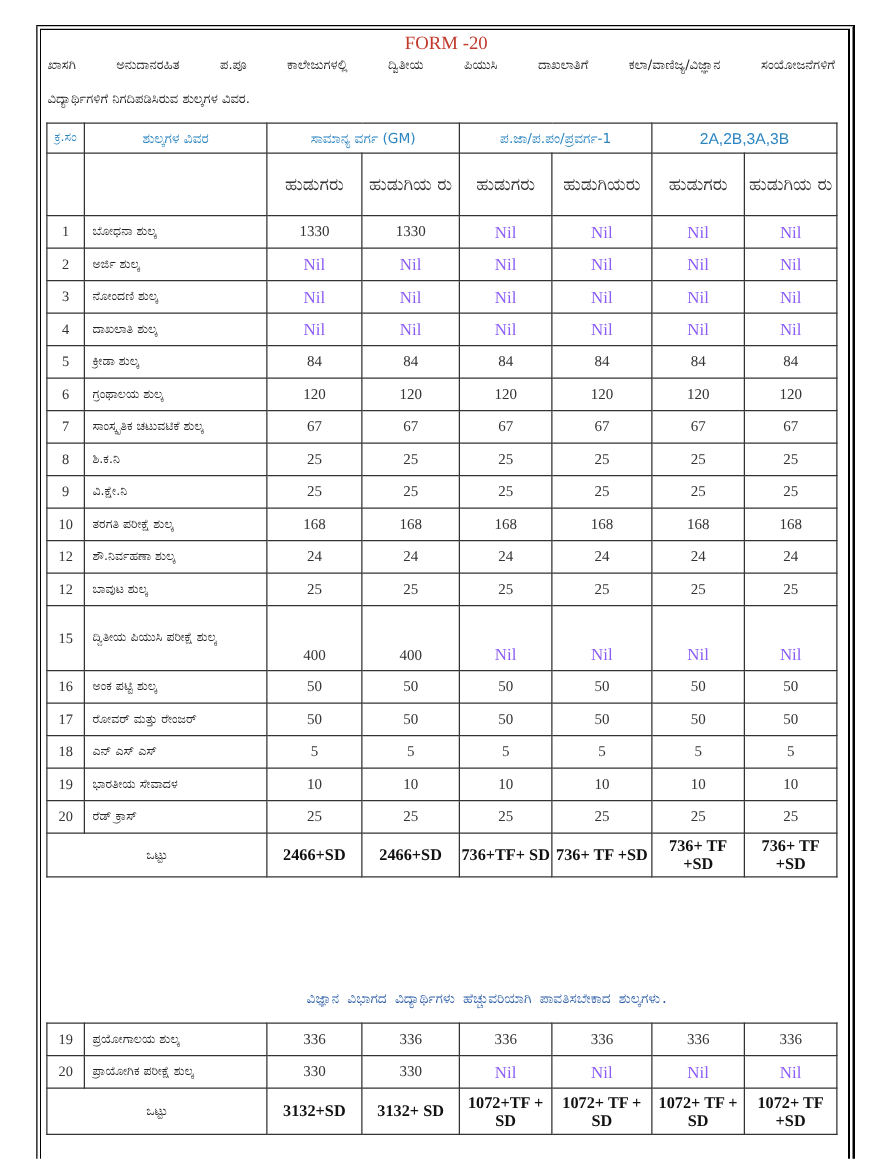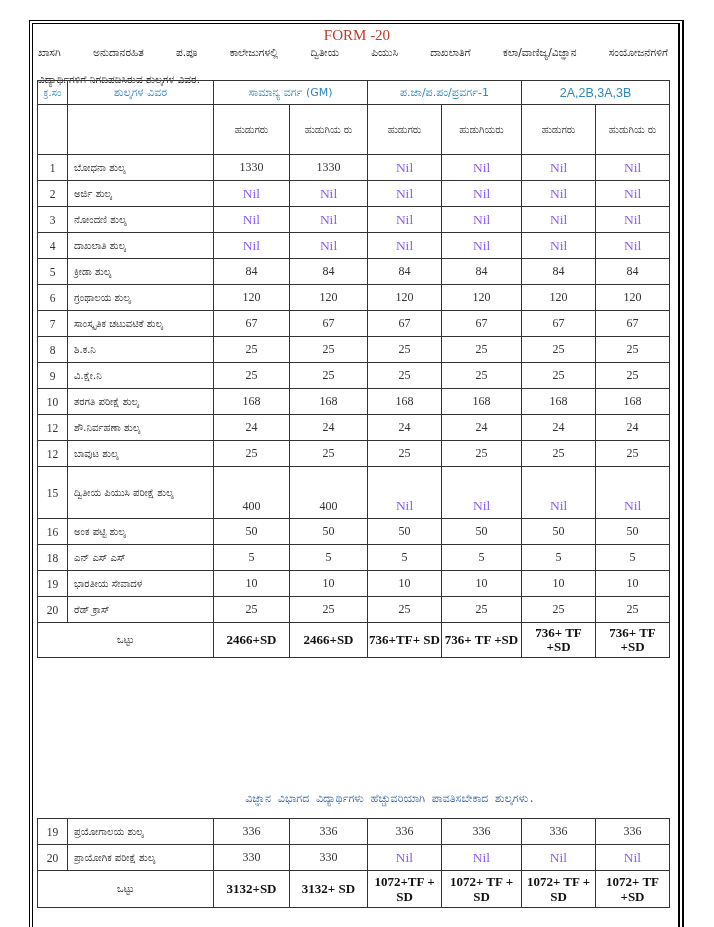--- a/index.html
+++ b/index.html
@@ -10,25 +10,25 @@
            box-sizing:border-box; }
   .form-title { position:absolute; left:0; width:714px; top:27px; text-align:center;
                 color:#c0392b; font-size:15px; font-family:"Liberation Serif", serif; }
   .heading { position:absolute; left:38px; width:630px; font-family:"DejaVu Sans", sans-serif;
              font-size:10.5px; color:#222; line-height:26px; }
   .heading.l1 { top:39px; text-align:justify; text-align-last:justify; }
   .heading.l2 { top:66px; }
   table { border-collapse:collapse; position:absolute; table-layout:fixed; }
   td { border:1px solid #333; text-align:center; vertical-align:middle; padding:0;
        font-size:12px; }
-  .t1 { left:37px; top:80px; width:632px; }
+  .t1 { left:37px; top:98px; width:632px; }
   .t2 { left:37px; top:818px; width:632px; }
   .hdr { color:#2e86c1; font-size:11px; font-family:"DejaVu Sans", sans-serif; }
   .hdr-latin { color:#2e86c1; font-size:12.5px; font-family:Liberation Sans, sans-serif; }
-  .sub { font-family:"DejaVu Sans", sans-serif; font-size:10px; line-height:22px; color:#333; }
+  .sub { font-family:"DejaVu Sans", sans-serif; font-size:14px; line-height:22px; color:#333; }
   .desc { text-align:left; padding-left:6px; font-family:"DejaVu Sans", sans-serif; font-size:10px; }
   .num { font-size:12px; color:#333; }
   .nil { font-size:13.5px; font-weight:normal; color:#8b5cf6; }
   .bold { font-weight:bold; font-size:13px; color:#111; }
   .sn { font-size:11.5px; color:#333; }
   .total-label { font-family:"DejaVu Sans", sans-serif; font-size:10px; }
   .subtitle2 { position:absolute; left:0; width:714px; top:793px; text-align:center;
                color:#2e5fa8; font-family:Liberation Mono, monospace; font-size:11px;padding-left:33px; }
 </style>
 </head>
@@ -205,20 +205,30 @@
         <td class="sn">16</td>
         <td class="desc">ಅಂಕ ಪಟ್ಟಿ ಶುಲ್ಕ</td>
         <td class="num">50</td>
         <td class="num">50</td>
         <td class="num">50</td>
         <td class="num">50</td>
         <td class="num">50</td>
         <td class="num">50</td>
       </tr>
       <tr style="height: 26px;">
+        <td class="sn">17</td>
+        <td class="desc">ರೋವರ್ ಮತ್ತು ರೇಂಜರ್</td>
+        <td class="num">50</td>
+        <td class="num">50</td>
+        <td class="num">50</td>
+        <td class="num">50</td>
+        <td class="num">50</td>
+        <td class="num">50</td>
+      </tr>
+      <tr style="height: 26px;">
         <td class="sn">18</td>
         <td class="desc">ಎನ್ ಎಸ್ ಎಸ್</td>
         <td class="num">5</td>
         <td class="num">5</td>
         <td class="num">5</td>
         <td class="num">5</td>
         <td class="num">5</td>
         <td class="num">5</td>
       </tr>
       <tr style="height: 26px;">

